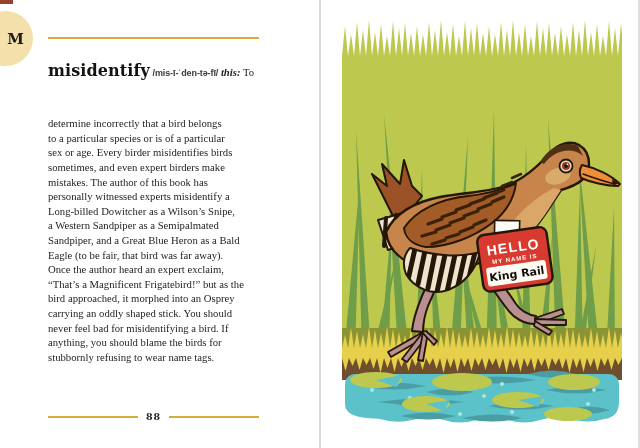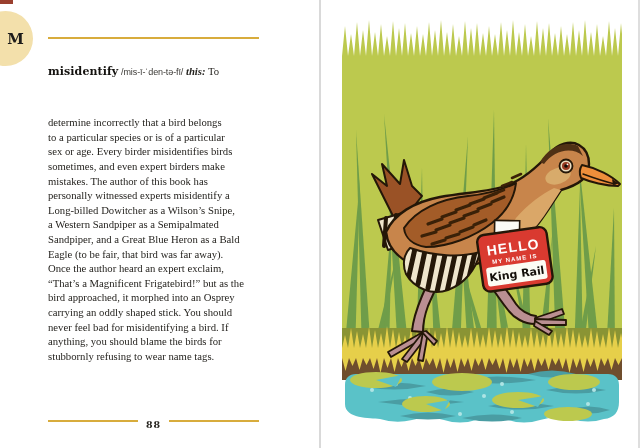--- a/index.html
+++ b/index.html
@@ -8,27 +8,27 @@
   .corner-mark{position:absolute;left:0;top:0;width:13px;height:4px;background:#9a3f2e;}
   .divider{position:absolute;left:319px;top:0;width:2px;height:448px;background:#d9d9d9;}
   .right-edge{position:absolute;left:638px;top:0;width:2px;height:448px;background:#dedede;}
   .m-tab{position:absolute;left:-22px;top:11px;width:55px;height:55px;border-radius:50%;
          background:#f3e0ab;display:flex;align-items:center;justify-content:center;
          box-sizing:border-box;padding-left:20px;}
   .m-tab span{font-family:"DejaVu Serif",serif;font-weight:bold;font-size:15px;color:#1d1c1a;}
   .top-rule{position:absolute;left:48px;top:37px;width:211px;height:2px;background:#d8ac3c;}
   .entry{position:absolute;left:48px;top:53px;width:250px;color:#262420;
          font-size:10.7px;line-height:14.6px;}
-  .term{font-family:"DejaVu Serif",serif;font-weight:bold;font-size:11px;color:#14120f;letter-spacing:.1px;}
-  .pron{font-family:"Liberation Sans",sans-serif;font-size:9px;color:#3c3a36;letter-spacing:-.1px;}
+  .term{font-family:"DejaVu Serif",serif;font-weight:bold;font-size:16px;color:#14120f;letter-spacing:.1px;}
+  .pron{font-family:"Liberation Sans",sans-serif;font-size:9px;color:#3c3a36;letter-spacing:-.1px;font-weight:bold;}
   .pos{font-weight:bold;font-style:italic;}
   .def-body{display:block;white-space:pre-line;margin-top:36px;}
   .footer{position:absolute;left:48px;top:411px;width:211px;display:flex;align-items:center;gap:8px;}
   .footer .rule{flex:1;height:2px;background:#d8ac3c;}
-  .page-num{font-family:"DejaVu Serif",serif;font-weight:bold;font-size:9.5px;color:#26241f;letter-spacing:1px;margin-top:8px;}
+  .page-num{font-family:"DejaVu Serif",serif;font-weight:bold;font-size:9.5px;color:#26241f;letter-spacing:1px;}
   .illustration{position:absolute;left:342px;top:18px;width:280px;height:410px;}
   .tag-hello{font-family:"Liberation Sans",sans-serif;font-weight:bold;}
   .tag-name{font-family:"DejaVu Sans",sans-serif;font-weight:bold;}
 </style>
 </head>
 <body>
 
 <div class="spread">
 
   <div class="corner-mark"></div>

